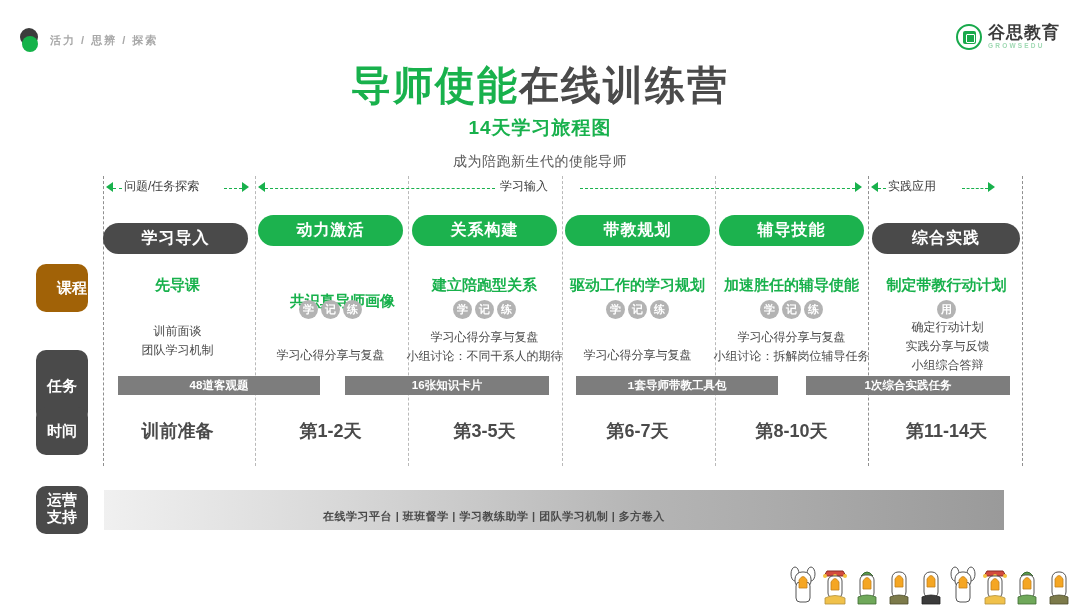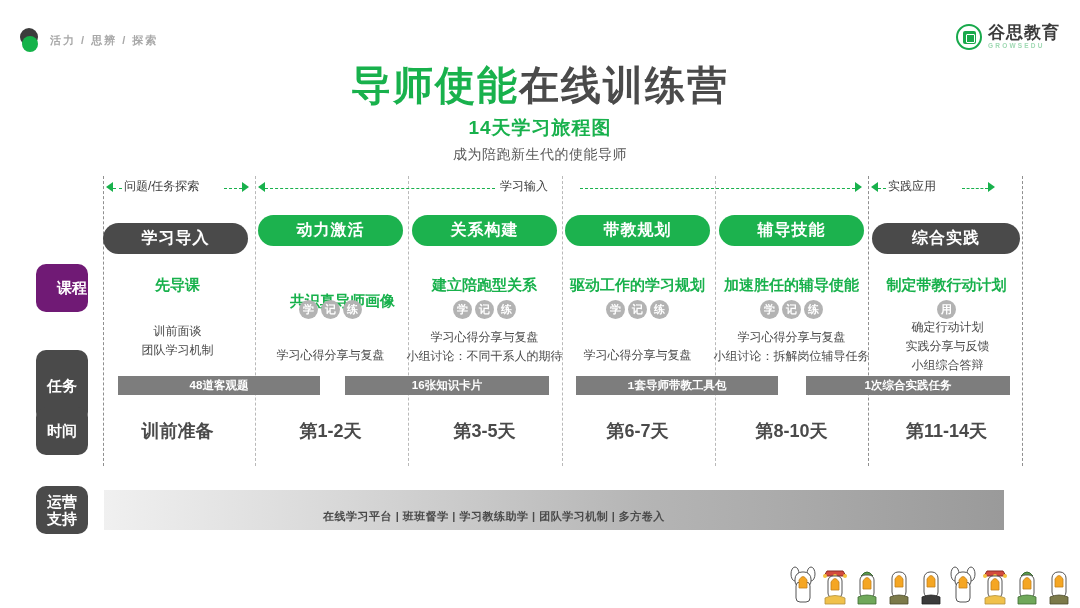--- a/index.html
+++ b/index.html
@@ -36,21 +36,21 @@
     letter-spacing: 2.2px; margin-top: 2px; }
 
   
   .title-main { position: absolute; left: 0; top: 58px; width: 1080px;
     text-align: center; font-size: 40px; font-weight: bold; letter-spacing: 2px; }
   .t-green { color: #18b14c; }
   .t-dark { color: #4a4a4a; }
   .title-sub { position: absolute; left: 0; top: 115px; width: 1080px;
     text-align: center; font-size: 19px; font-weight: bold; color: #18b14c;
     letter-spacing: 1px; }
-  .title-desc { position: absolute; left: 0; top: 146px; width: 1080px;
+  .title-desc { position: absolute; left: 0; top: 153px; width: 1080px;
     text-align: center; font-size: 14px; color: #5a5a5a; letter-spacing: 0.5px; }
 
   
   .board { position: absolute; left: 0; top: 176px; width: 1080px; height: 300px; }
 
   
   .vsep { position: absolute; top: 0; width: 0; border-left: 1px dashed #b9b9b9;
     height: 290px; }
   .vsep.phase { border-left: 1px dashed #8f8f8f; height: 290px; }
 
@@ -70,21 +70,21 @@
     display: flex; align-items: center; justify-content: center;
     color: #fff; font-size: 16px; font-weight: bold; letter-spacing: 1px; }
   .pill.dark  { background: #4a4a4a; margin-top: 8px; }
   .pill.green { background: #1cb24e; }
 
   
   .rowlabel { position: absolute; left: 36px; width: 52px; border-radius: 10px;
     display: flex; align-items: center; justify-content: center;
     color: #fff; font-size: 15px; font-weight: bold; line-height: 1.15;
     text-align: center; }
-  .rowlabel.green { background: #701a75; padding-left: 20px; }
+  .rowlabel.green { background: #a16207; padding-left: 20px; }
   .rowlabel.dark  { background: #4a4a4a; }
 
   
   .course-name { position: absolute; top: 100px; width: 155px; text-align: center;
     font-size: 15px; font-weight: bold; color: #18b14c; white-space: nowrap; }
   .badges { position: absolute; top: 124px; width: 155px; display: flex;
     justify-content: center; gap: 3px; }
   .badge { width: 19px; height: 19px; border-radius: 50%; background: #b3b3b3;
     color: #fff; font-size: 11px; font-weight: bold; display: flex;
     align-items: center; justify-content: center; }
@@ -98,21 +98,21 @@
 
   
   .time-cell { position: absolute; top: 243px; width: 155px; text-align: center;
     font-size: 18px; font-weight: bold; color: #4a4a4a; }
 
   
   .support { position: absolute; left: 0; top: 482px; width: 1080px; height: 56px; }
   .sup-label { position: absolute; left: 36px; top: 4px; width: 52px; height: 48px;
     border-radius: 10px; background: #4a4a4a; color: #fff; font-size: 15px;
     font-weight: bold; line-height: 1.15; display: flex; align-items: center;
-    justify-content: center; text-align: center; }
+    justify-content: center; text-align: center; font-family: Liberation Mono, monospace; }
   .sup-bar { position: absolute; left: 104px; top: 8px; width: 900px; height: 40px;
     background: linear-gradient(to right, #f0f0f0 0%, #d9d9d9 25%, #b5b5b5 60%, #9a9a9a 100%); }
   .sup-text { position: absolute; left: 104px; top: 8px; width: 780px; height: 52px;
     display: flex; align-items: center; justify-content: center;
     font-size: 11px; font-weight: bold; color: #4a4a4a; letter-spacing: 0.5px; }
 
   
   .mascots { position: absolute; right: 6px; bottom: 2px; display: flex;
     align-items: flex-end; gap: 2px; }
   .duck { position: relative; width: 30px; height: 42px; }

